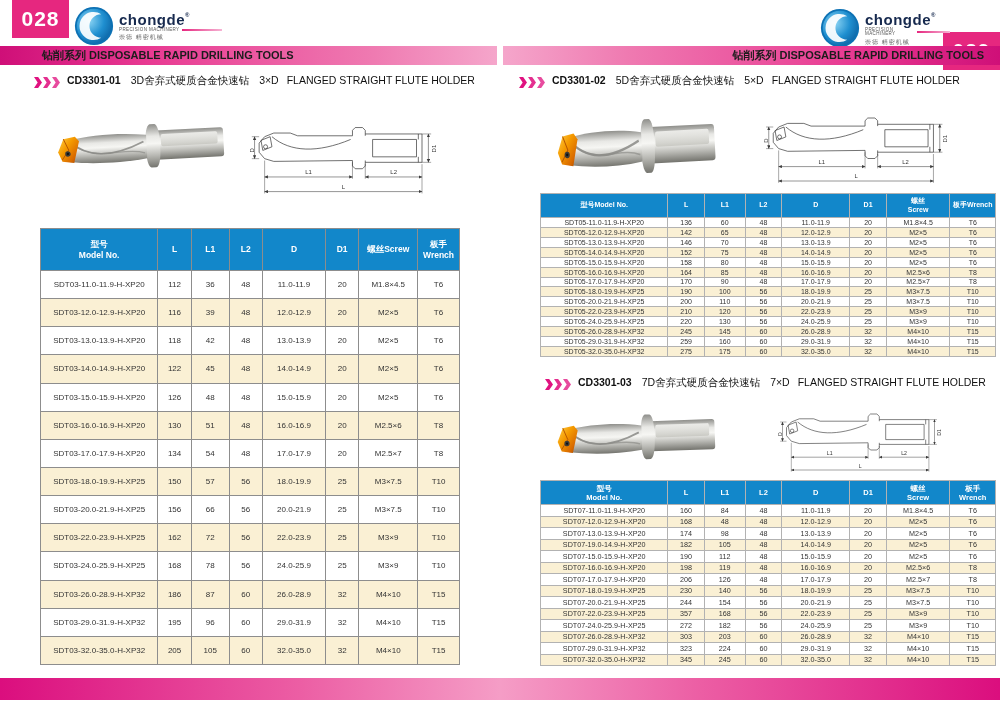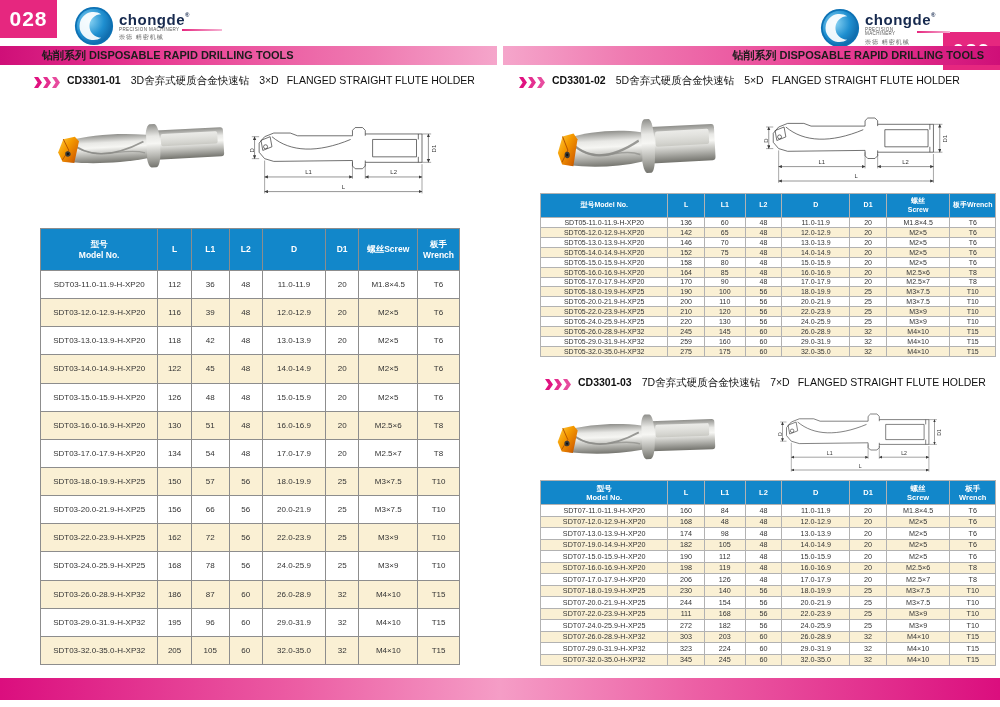--- a/index.html
+++ b/index.html
@@ -3,21 +3,21 @@
 <meta charset="utf-8">
 <style>
   html,body{margin:0;padding:0;background:#ffffff;}
   *{box-sizing:border-box;}
   body{font-family:"Liberation Sans", sans-serif;}
   .canvas{position:relative;width:1000px;height:707px;background:#fff;overflow:hidden;}
 
   
   .pagenum{position:absolute;background:#e6277f;color:#fff;font-size:21px;font-weight:bold;
            text-align:center;width:57px;height:38px;line-height:38px;letter-spacing:1px;}
-  .pagenum.pn-left{left:0;top:9;}
+  .pagenum.pn-left{left:12px;top:9;}
   .pagenum.pn-right{left:943px;top:32px;}
 
   
   .logo{position:absolute;display:flex;align-items:center;height:44px;}
   .logo-l{left:74px;top:4px;width:150px;}
   .logo-r{left:820px;top:6px;width:130px;}
   .globe{width:40px;height:40px;flex:0 0 auto;}
   .logo-text{margin-left:5px;line-height:1;}
   .logo-name{font-size:15px;font-weight:bold;color:#16294e;letter-spacing:.5px;}
   .logo-name .reg{font-size:6px;vertical-align:top;color:#16294e;}
@@ -791,21 +791,21 @@
             <td>244</td>
             <td>154</td>
             <td>56</td>
             <td>20.0-21.9</td>
             <td>25</td>
             <td>M3×7.5</td>
             <td>T10</td>
           </tr>
           <tr>
             <td>SDT07-22.0-23.9-H-XP25</td>
-            <td>111</td>
+            <td>357</td>
             <td>168</td>
             <td>56</td>
             <td>22.0-23.9</td>
             <td>25</td>
             <td>M3×9</td>
             <td>T10</td>
           </tr>
           <tr>
             <td>SDT07-24.0-25.9-H-XP25</td>
             <td>272</td>

